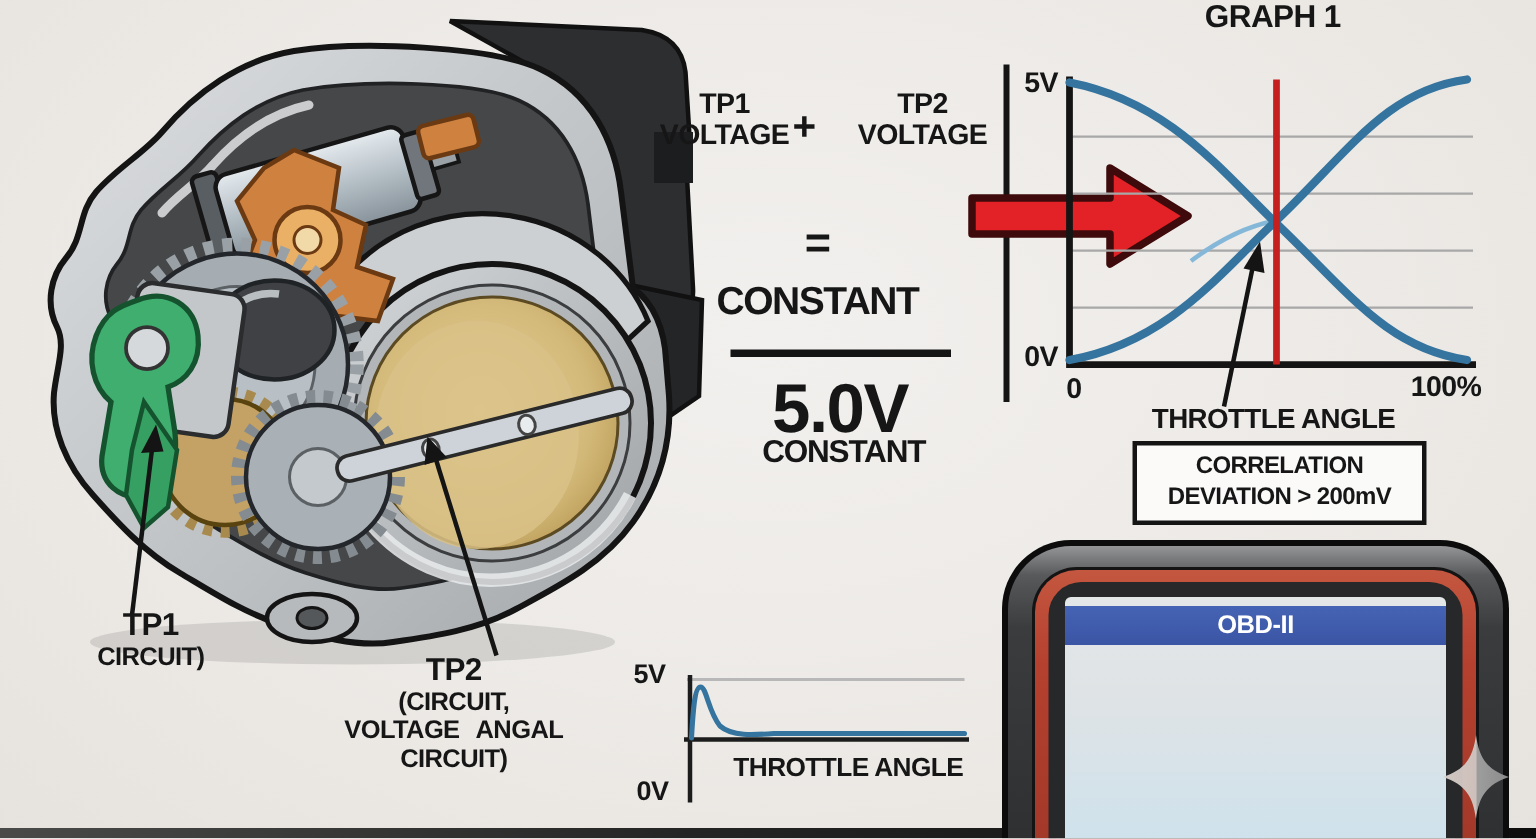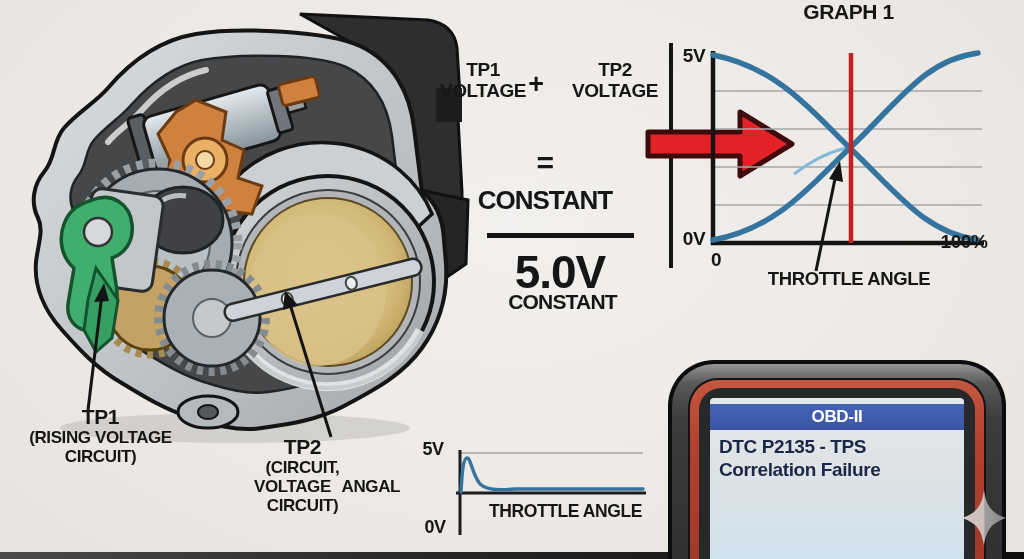--- a/index.html
+++ b/index.html
@@ -3,21 +3,21 @@
 <meta charset="utf-8">
 <style>
   html,body{margin:0;padding:0;}
   #stage{
     position:relative;width:1024px;height:559px;overflow:hidden;
     background:radial-gradient(ellipse at 50% 40%, #f2f0ee 0%, #ebe8e4 70%, #e6e2dd 100%);
     font-family:"Liberation Sans", sans-serif;font-weight:bold;color:#161616;
   }
   .abs{position:absolute;}
   .lbl{position:absolute;text-align:center;letter-spacing:-0.4px;line-height:1.1;}
-  .wide-space{word-spacing:7px;text-align:right;}
+  .wide-space{word-spacing:7px;}
   
   .eq-small{font-size:19px;}
   .eq-plus{font-size:27px;}
   .eq-equals{font-size:30px;}
   .eq-num{font-size:26px;letter-spacing:-1px;}
   .eq-bar{position:absolute;background:#141414;height:5px;}
   .eq-val{font-size:46px;letter-spacing:-1px;}
   .eq-den{font-size:21px;letter-spacing:-0.8px;}
   
   .g1-title{font-size:21px;}
@@ -181,21 +181,20 @@
       <polygon points="104,283 94,302 109,301" fill="#141414"></polygon>
     </g>
     <g>
       <line x1="331" y1="437" x2="289" y2="301" stroke="#141414" stroke-width="3"></line>
       <polygon points="285,291 283,310 298,305" fill="#141414"></polygon>
     </g>
   </svg>
 
   <div class="lbl" style="left:18px;top:406px;width:165px;">
     <div class="tp-title">TP1</div>
-    <div class="tp-line">(RISING VOLTAGE</div>
     <div class="tp-line">CIRCUIT)</div>
   </div>
   <div class="lbl" style="left:205px;top:436px;width:195px;">
     <div class="tp-title">TP2</div>
     <div class="tp-line">(CIRCUIT,</div>
     <div class="tp-line wide-space">VOLTAGE ANGAL</div>
     <div class="tp-line">CIRCUIT)</div>
   </div>
 
   <div class="lbl eq-small" style="left:438px;top:60px;width:90px;">
@@ -230,45 +229,45 @@
     <line x1="175" y1="13" x2="175" y2="203" stroke="#c5201d" stroke-width="4.5"></line>
     <g>
       <line x1="140" y1="231" x2="160" y2="134" stroke="#141414" stroke-width="3"></line>
       <polygon points="164,121 153,139 167,142" fill="#141414"></polygon>
     </g>
   </svg>
 
   <div class="lbl g1-tick" style="left:679px;top:46px;width:30px;">5V</div>
   <div class="lbl g1-tick" style="left:679px;top:229px;width:30px;">0V</div>
   <div class="lbl g1-tick" style="left:703px;top:250px;width:26px;">0</div>
-  <div class="lbl g1-tick" style="left:928px;top:232px;width:72px;">100%</div>
+  <div class="lbl g1-tick" style="left:928px;top:249px;width:72px;">100%</div>
   <div class="lbl g1-xlabel" style="left:759px;top:269px;width:180px;">THROTTLE ANGLE</div>
 
+  <div class="callout" style="left:755px;top:294px;width:190px;height:46px;">
+    <div>CORRELATION</div>
+    <div>DEVIATION &gt; 200mV</div>
+  </div>
 
   <svg class="abs" style="left:410px;top:430px;" width="245" height="115" viewBox="0 0 245 115">
     <path d="M48,23 H233" stroke="#b8b8b8" stroke-width="2"></path>
     <path d="M50,20 V105" stroke="#1c1c1c" stroke-width="3"></path>
     <path d="M46,63 H236" stroke="#1c1c1c" stroke-width="3"></path>
     <path d="M51,62 C52,44 53,28 57,28 C61,28 62,44 70,54 C78,61 92,60 106,59 L233,59" stroke="#35749e" stroke-width="3.4" fill="none" stroke-linecap="round"></path>
   </svg>
   <div class="lbl sg-tick" style="left:418px;top:440px;width:30px;">5V</div>
   <div class="lbl sg-tick" style="left:420px;top:518px;width:30px;">0V</div>
   <div class="lbl sg-label" style="left:478px;top:502px;width:175px;">THROTTLE ANGLE</div>
 
   <div class="bottom-strip"></div>
 
   <div class="scanner-body">
     <div class="scanner-red">
       <div class="scanner-dark">
         <div class="scanner-screen">
           <div class="scanner-header">OBD-II</div>
-          <div class="scanner-text">
-            <div>DTC P2135 - TPS</div>
-            <div>Correlation Failure</div>
-          </div>
         </div>
       </div>
     </div>
   </div>
 
   <svg class="abs" style="left:955px;top:488px;z-index:3;" width="58" height="62" viewBox="0 0 58 62">
     <defs>
       <linearGradient id="starGrad" x1="0" y1="0" x2="1" y2="0">
         <stop offset="0" stop-color="#d9cfca"></stop>
           <stop offset="0.5" stop-color="#cfc6c2"></stop>

